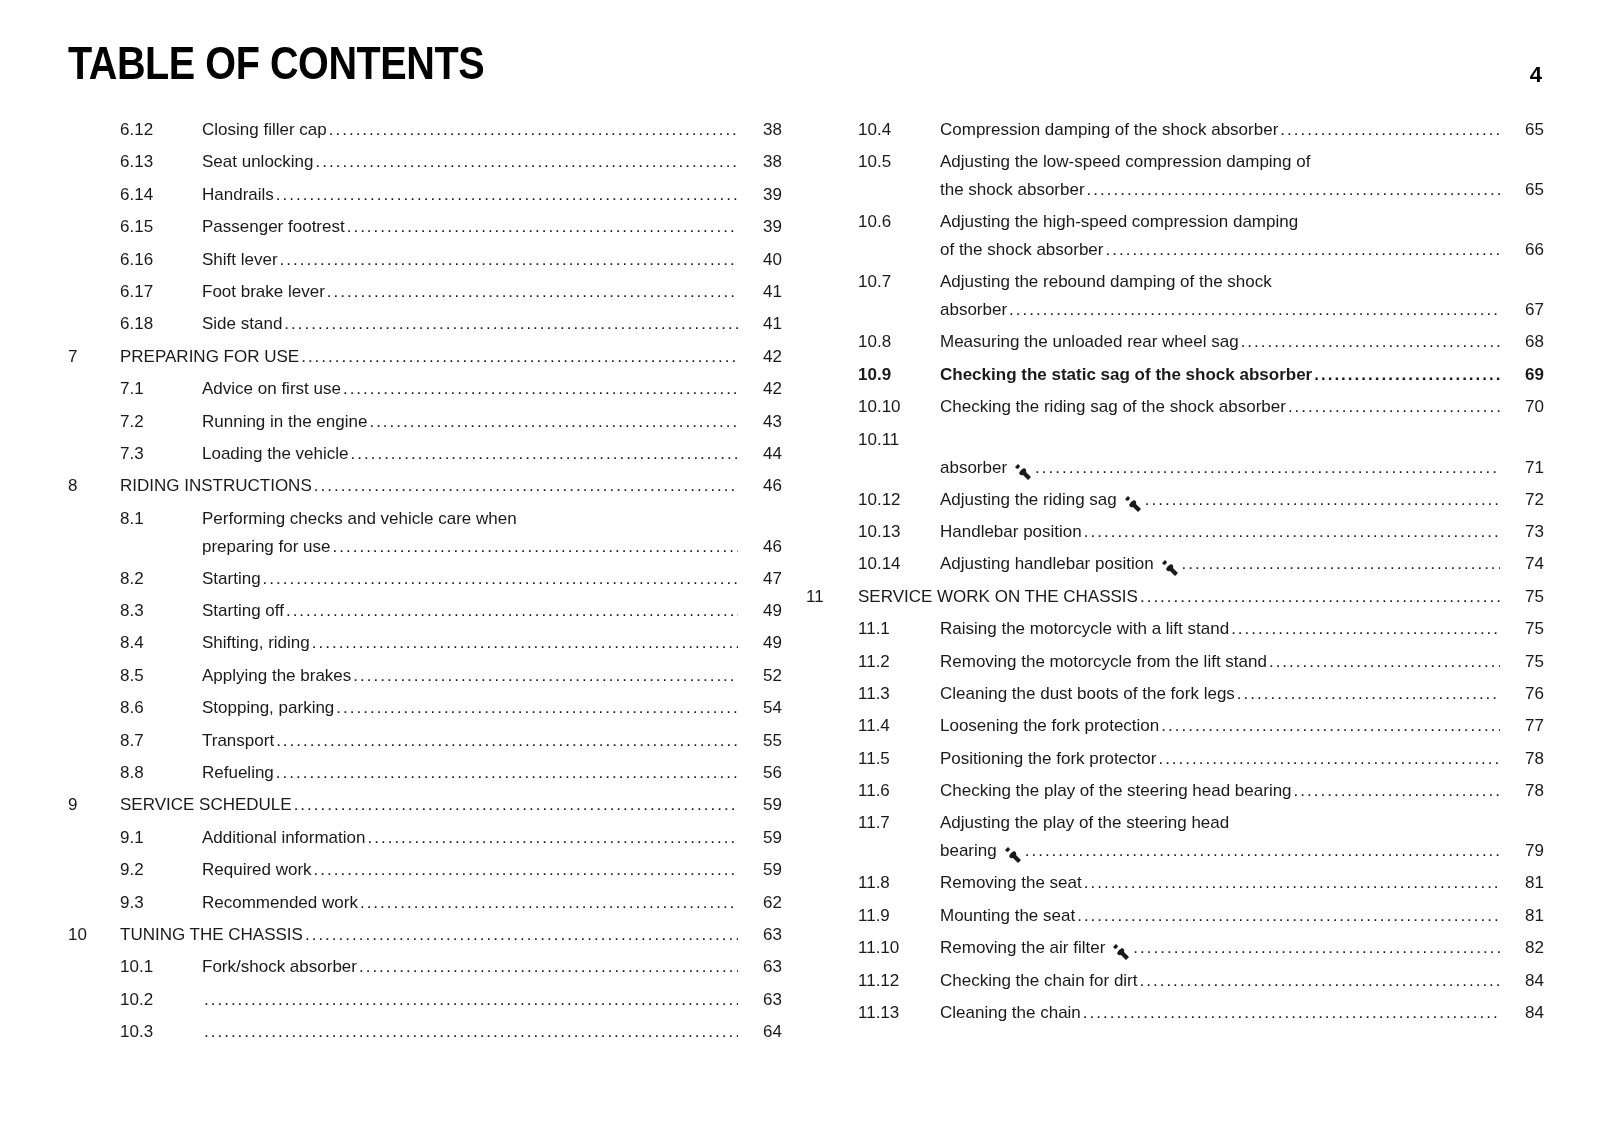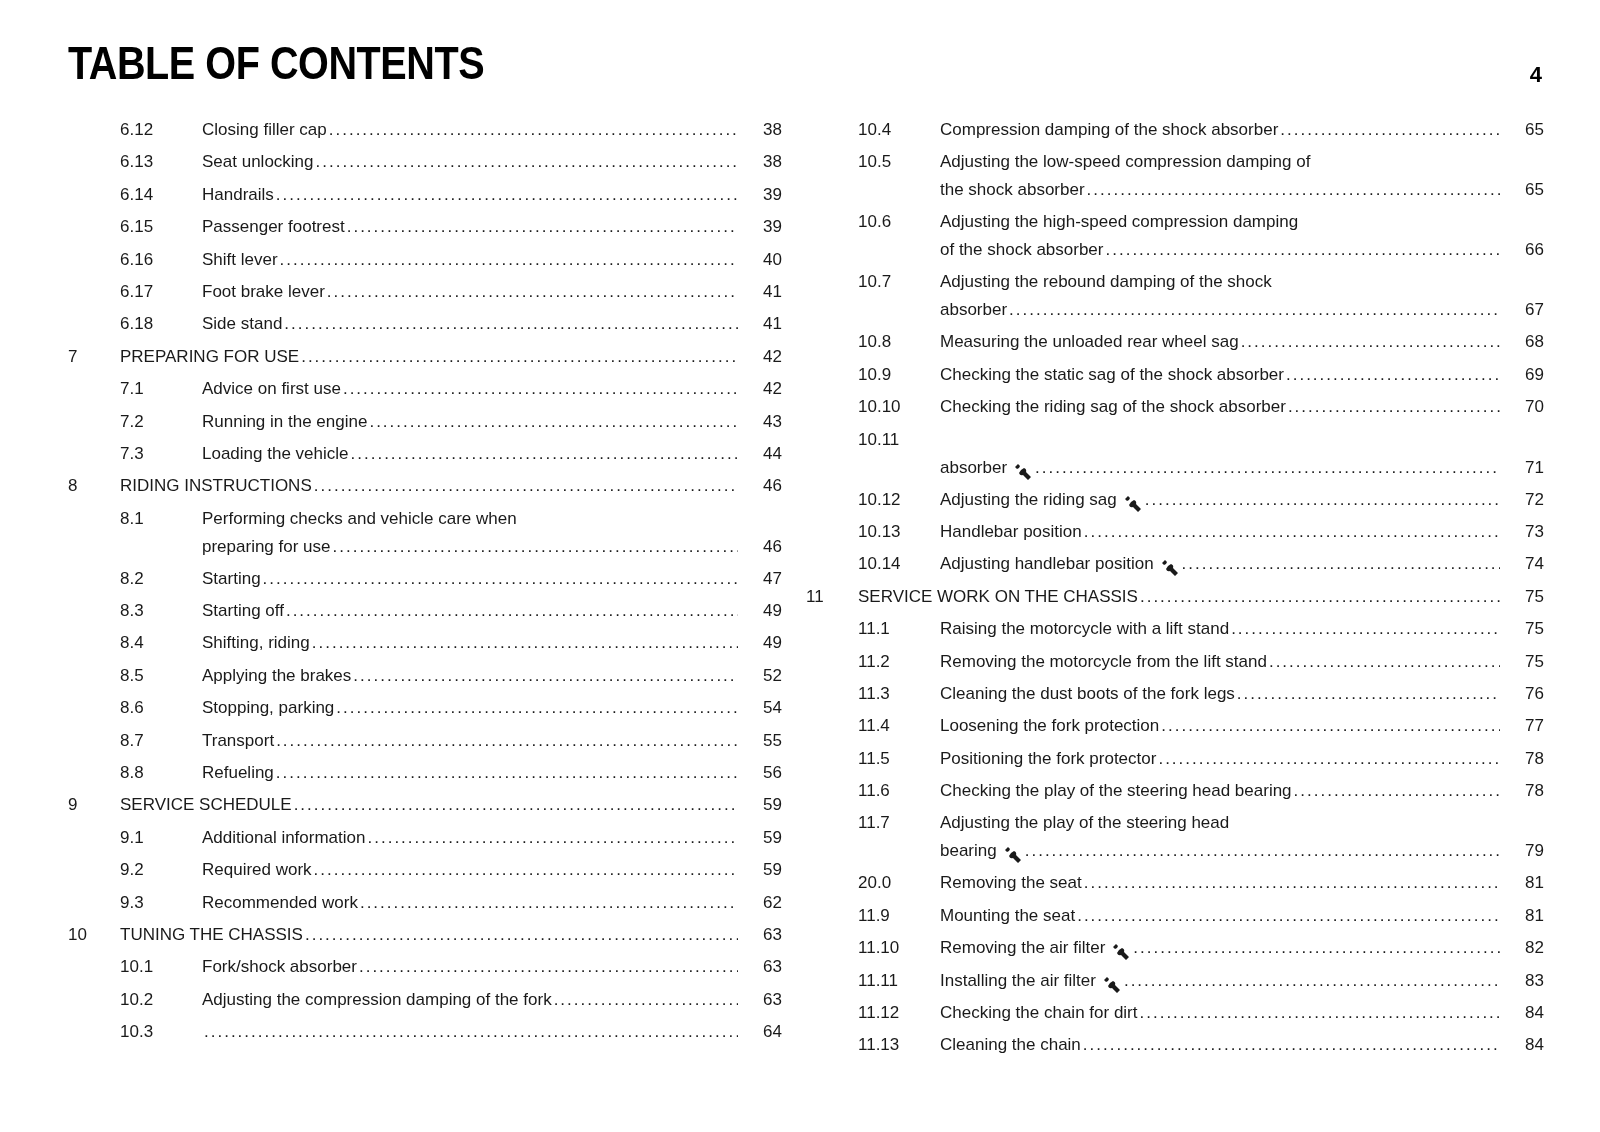--- a/index.html
+++ b/index.html
@@ -250,21 +250,20 @@
       <div class="row">
         <span class="num">10.1</span>
         <span class="txt">Fork/shock absorber</span>
         <span class="dots"></span>
         <span class="page">63</span>
       </div>
     </div>
     <div class="entry lvl2" style="margin-bottom: 4.4px;">
       <div class="row">
         <span class="num">10.2</span>
-        <span class="txt">Adjusting the compression damping of the fork</span>
         <span class="dots"></span>
         <span class="page">63</span>
       </div>
     </div>
     <div class="entry lvl2" style="margin-bottom: 4.4px;">
       <div class="row">
         <span class="num">10.3</span>
         <span class="dots"></span>
         <span class="page">64</span>
       </div>
@@ -316,21 +315,21 @@
       </div>
     </div>
     <div class="entry lvl2" style="margin-bottom: 4.4px;">
       <div class="row">
         <span class="num">10.8</span>
         <span class="txt">Measuring the unloaded rear wheel sag</span>
         <span class="dots"></span>
         <span class="page">68</span>
       </div>
     </div>
-    <div class="entry lvl2" style="margin-bottom: 4.4px;">
+    <div class="entry lvl2" style="margin-bottom: 4.4px; font-weight: bold;">
       <div class="row">
         <span class="num">10.9</span>
         <span class="txt">Checking the static sag of the shock absorber</span>
         <span class="dots"></span>
         <span class="page">69</span>
       </div>
     </div>
     <div class="entry lvl2" style="margin-bottom: 4.4px;">
       <div class="row">
         <span class="num">10.10</span>
@@ -449,21 +448,21 @@
         <span class="txt">bearing</span>
         <svg class="wrench" viewBox="0 0 20 20">
           <path d="M2 5 L5 2 L7 4 L6 6 L8 8 L11 6 Q14 7 13 10 L18 15 L15 18 L10 13 Q7 14 6 11 L8 8 L6 6 L4 7 Z" fill="#1a1a1a"></path>
         </svg>
         <span class="dots"></span>
         <span class="page">79</span>
       </div>
     </div>
     <div class="entry lvl2" style="margin-bottom: 4.4px;">
       <div class="row">
-        <span class="num">20.0</span>
+        <span class="num">11.8</span>
         <span class="txt">Removing the seat</span>
         <span class="dots"></span>
         <span class="page">81</span>
       </div>
     </div>
     <div class="entry lvl2" style="margin-bottom: 4.4px;">
       <div class="row">
         <span class="num">11.9</span>
         <span class="txt">Mounting the seat</span>
         <span class="dots"></span>
@@ -476,31 +475,20 @@
         <span class="txt">Removing the air filter</span>
         <svg class="wrench" viewBox="0 0 20 20">
           <path d="M2 5 L5 2 L7 4 L6 6 L8 8 L11 6 Q14 7 13 10 L18 15 L15 18 L10 13 Q7 14 6 11 L8 8 L6 6 L4 7 Z" fill="#1a1a1a"></path>
         </svg>
         <span class="dots"></span>
         <span class="page">82</span>
       </div>
     </div>
     <div class="entry lvl2" style="margin-bottom: 4.4px;">
       <div class="row">
-        <span class="num">11.11</span>
-        <span class="txt">Installing the air filter</span>
-        <svg class="wrench" viewBox="0 0 20 20">
-          <path d="M2 5 L5 2 L7 4 L6 6 L8 8 L11 6 Q14 7 13 10 L18 15 L15 18 L10 13 Q7 14 6 11 L8 8 L6 6 L4 7 Z" fill="#1a1a1a"></path>
-        </svg>
-        <span class="dots"></span>
-        <span class="page">83</span>
-      </div>
-    </div>
-    <div class="entry lvl2" style="margin-bottom: 4.4px;">
-      <div class="row">
         <span class="num">11.12</span>
         <span class="txt">Checking the chain for dirt</span>
         <span class="dots"></span>
         <span class="page">84</span>
       </div>
     </div>
     <div class="entry lvl2" style="margin-bottom: 4.4px;">
       <div class="row">
         <span class="num">11.13</span>
         <span class="txt">Cleaning the chain</span>

